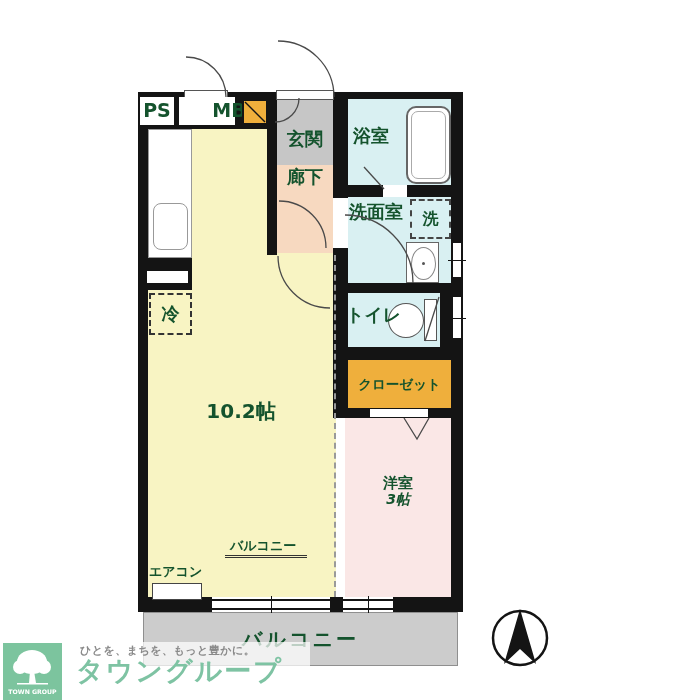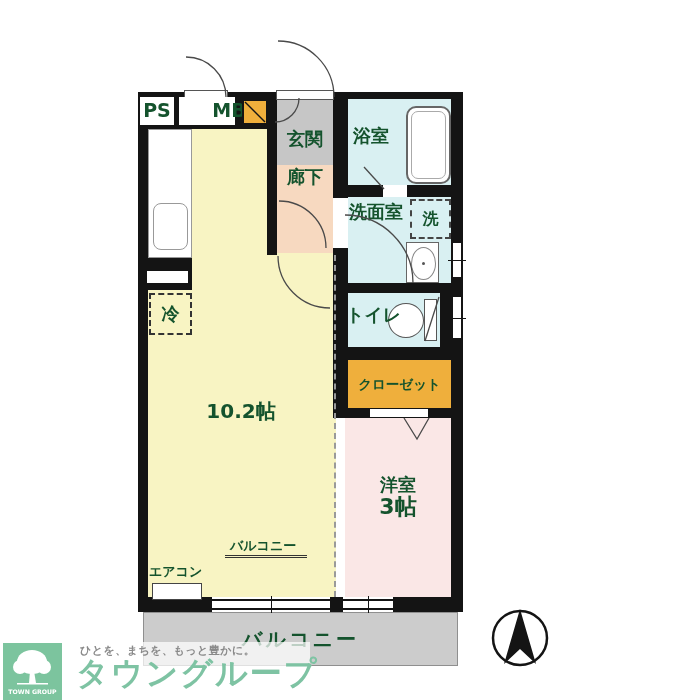--- a/index.html
+++ b/index.html
@@ -113,22 +113,22 @@
   <div class="lbl" style="left:353px;top:127px;font-size:18px;">浴室</div>
   <div class="lbl" style="left:349px;top:203px;font-size:18px;">洗面室</div>
   <div class="lbl" style="left:346px;top:306px;font-size:18px;">トイレ</div>
   <div class="abs ctr" style="left:348px;top:360px;width:103px;height:48px;">
     <span class="lbl" style="position:static;font-size:13.5px;">クローゼット</span>
   </div>
   <div class="abs" style="left:150px;top:401px;width:182px;text-align:center;">
     <div class="lbl" style="position:static;font-size:20px;">10.2帖</div>
   </div>
   <div class="abs" style="left:345px;top:476px;width:106px;text-align:center;">
-    <div class="lbl" style="position:static;font-size:18px;">洋室</div>
-    <div class="lbl" style="position:static;font-size:22px;">3帖</div>
+    <div class="lbl" style="position:static;font-size:15px;">洋室</div>
+    <div class="lbl" style="position:static;font-size:14px;font-style:italic;">3帖</div>
   </div>
   <div class="lbl" style="left:230px;top:539px;font-size:13px;">バルコニー</div>
   <div class="abs" style="left:225px;top:555px;width:82px;height:3px;border-top:1px solid #333;border-bottom:1px solid #333;box-sizing:border-box;"></div>
   <div class="lbl" style="left:149px;top:565px;font-size:13px;">エアコン</div>
 
   <svg class="overlay" width="700" height="700" viewBox="0 0 700 700">
     <g fill="none" stroke="#4a4a4a" stroke-width="1.3">
       <path d="M 186,57 A 40 40 0 0 1 226,97"></path>
       <path d="M 278,41 A 56 56 0 0 1 334,97"></path>
       <path d="M 275,122 A 24 24 0 0 0 299,98"></path>
@@ -152,15 +152,15 @@
         <ellipse cx="29" cy="19" rx="15" ry="12"></ellipse>
         <circle cx="17" cy="24" r="7"></circle>
         <circle cx="41" cy="24" r="7"></circle>
         <path d="M27,28 L26,40 L33,40 L31,28 Z"></path>
         <rect x="14" y="40" width="31" height="1.5"></rect>
       </g>
       <text x="29.5" y="51" text-anchor="middle" font-size="6.2" font-weight="bold" fill="#ffffff" font-family="DejaVu Sans, sans-serif">TOWN GROUP</text>
     </svg>
   </div>
   <div class="lbl" style="left:80px;top:645px;font-size:11px;font-weight:600;color:#8a8a8a;letter-spacing:0.5px;">ひとを、まちを、もっと豊かに。</div>
-  <div class="lbl" style="left:76px;top:657px;font-size:32px;font-weight:700;color:#7EC3A3;letter-spacing:2px;">タウングループ</div>
+  <div class="lbl" style="left:76px;top:657px;font-size:27px;font-weight:700;color:#7EC3A3;letter-spacing:2px;">タウングループ</div>
 
 </div>
 
 </body></html>

